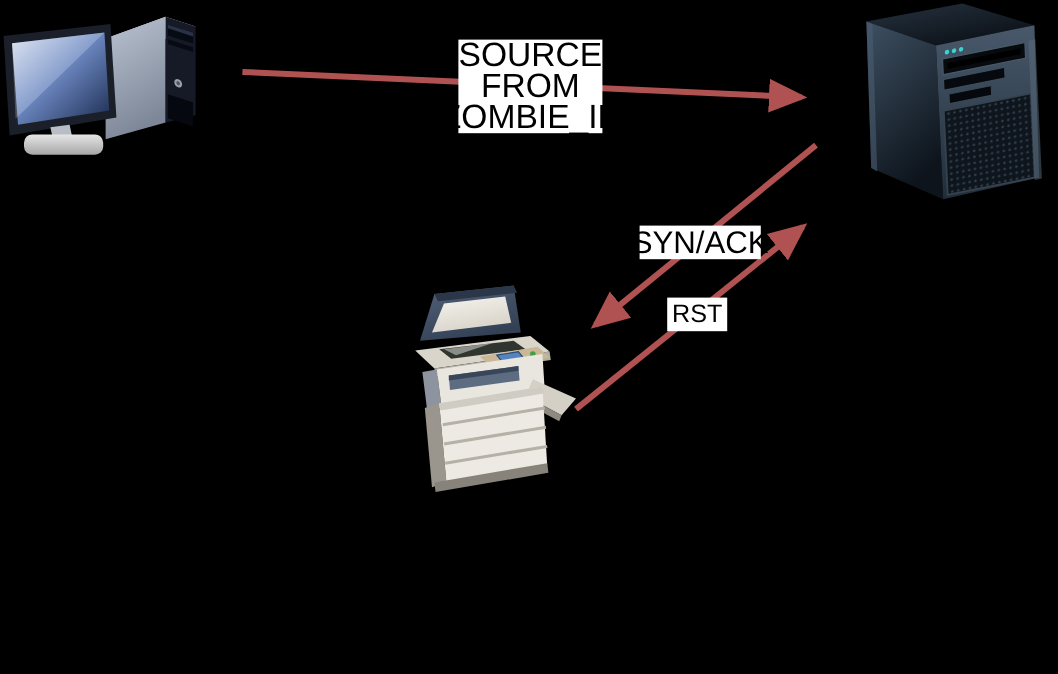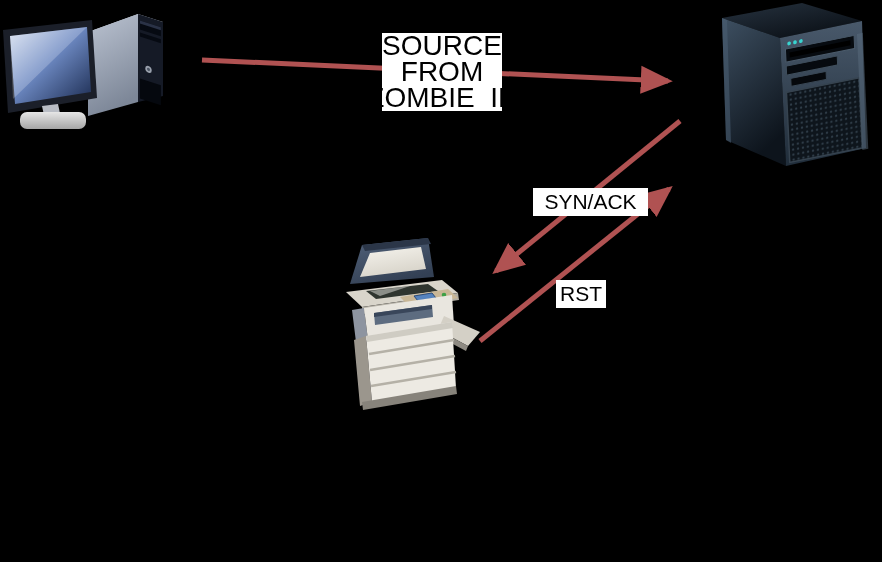--- a/index.html
+++ b/index.html
@@ -35,31 +35,30 @@
     top: 33px;
     width: 120px;
     height: 78px;
     font-size: 28px;
     line-height: 26px;
     white-space: pre-line;
   }
   .label-synack {
     left: 533px;
     top: 188px;
-    width: 115px;
+    width: 101px;
     height: 28px;
-    font-size: 21px;
+    font-size: 26px;
   }
   .label-rst {
     left: 556px;
     top: 248px;
     width: 50px;
     height: 28px;
     font-size: 21px;
-    margin-top: 32px;
   }
 </style>
 </head>
 <body>
 
 <div class="canvas">
 
   <svg class="scene" width="882" height="562" viewBox="0 0 882 562">
     <defs>
       <linearGradient id="gradScreen" x1="0" y1="0" x2="1" y2="1">

